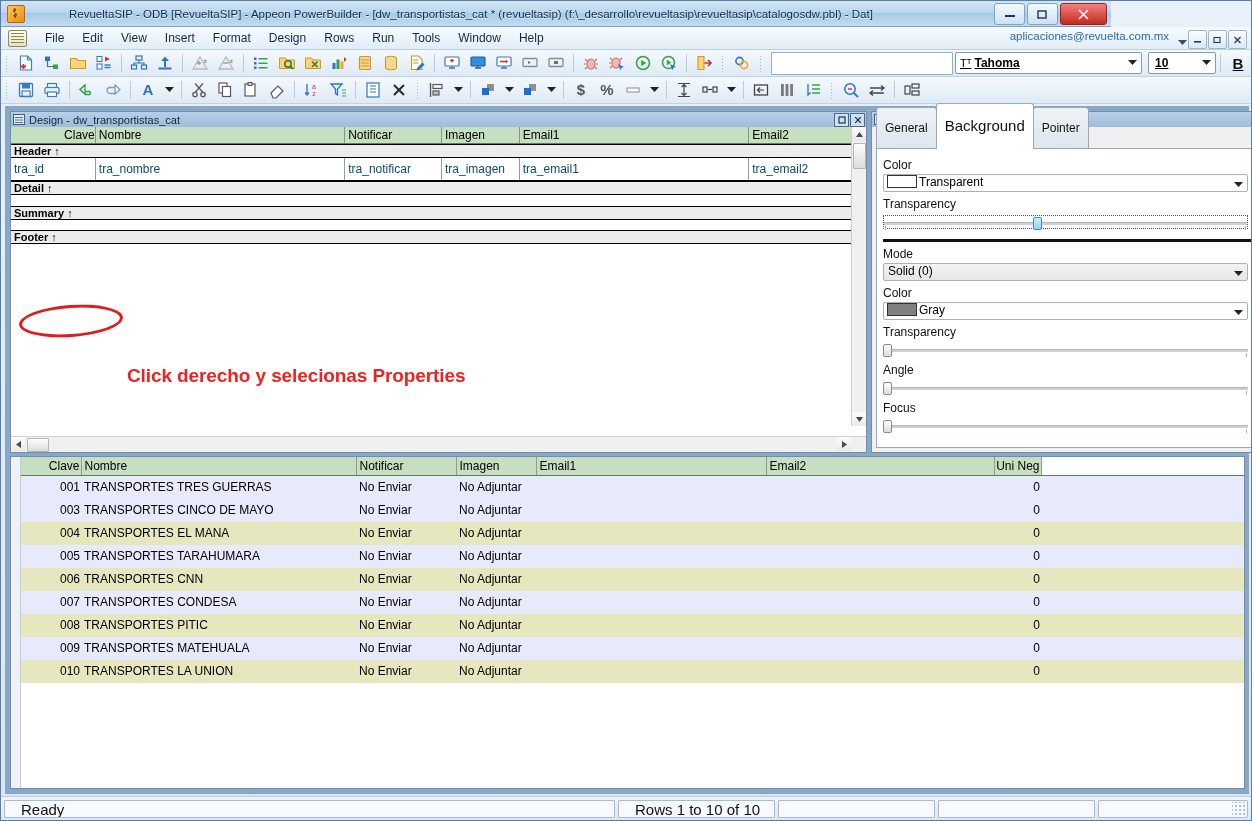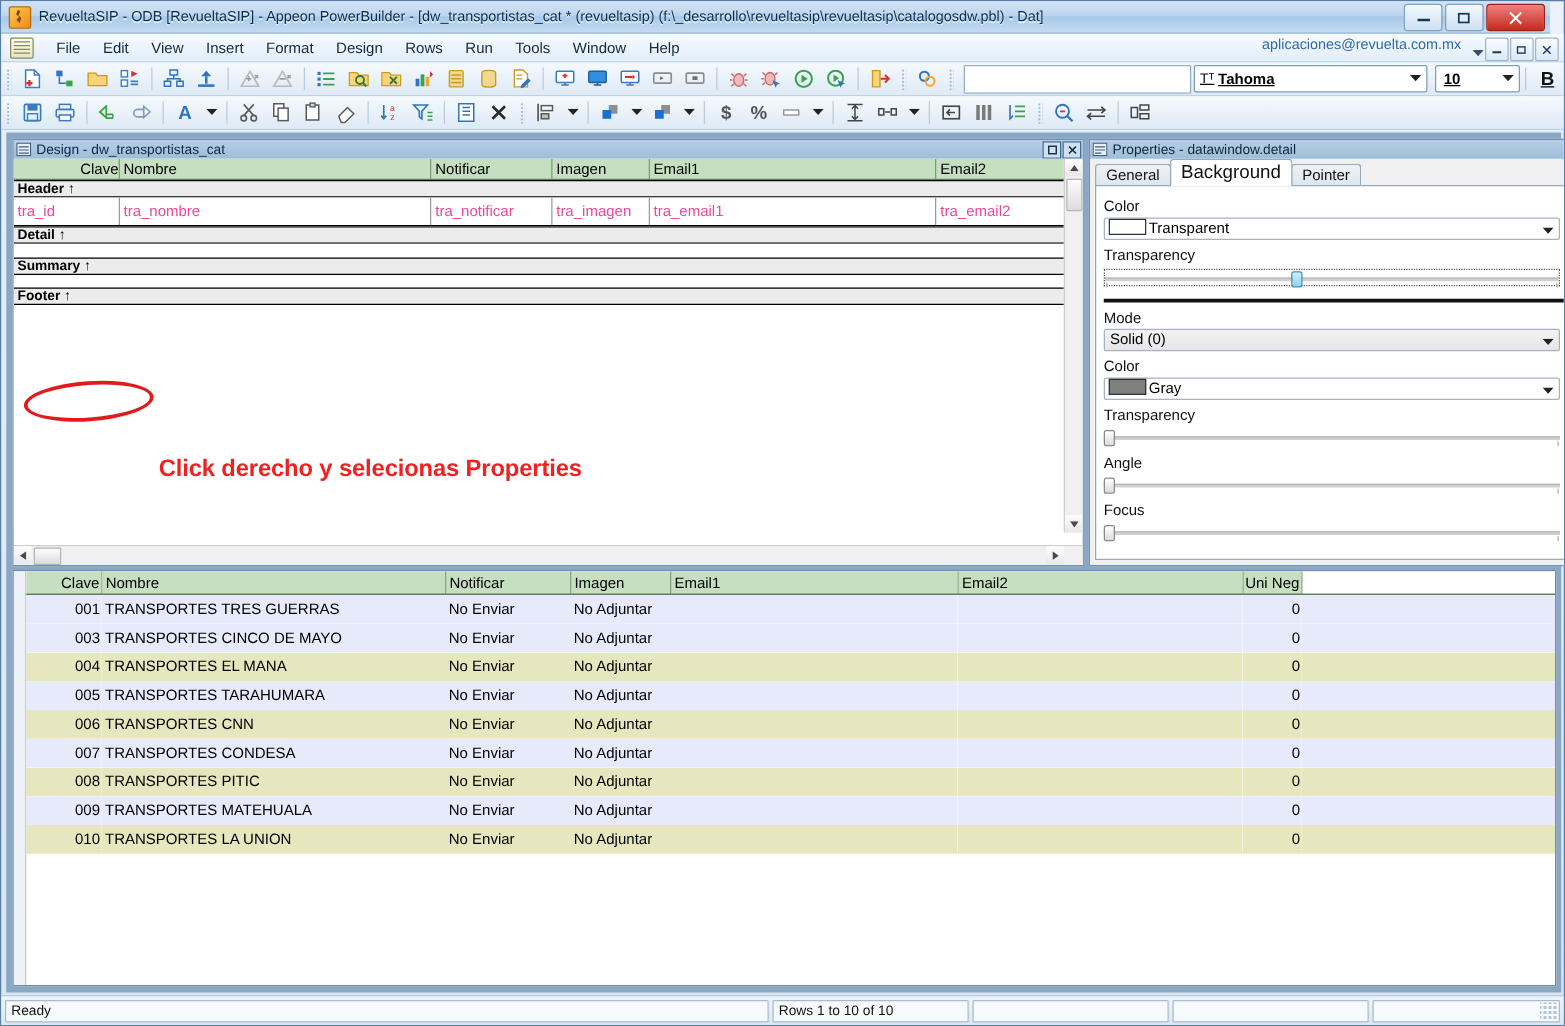--- a/index.html
+++ b/index.html
@@ -13,25 +13,26 @@
   #app{
     position:relative;width:1252px;height:821px;
     background:linear-gradient(180deg,#e9f1fa 0%,#d8e6f4 100%);
     border:1px solid #5a7fa6;
     box-sizing:border-box;
     overflow:hidden;
   }
 
   
   .titlebar{
-    position:absolute;left:0;top:0;width:1239px;height:26px;
+    position:absolute;left:0;top:0;width:1110px;height:26px;
     background:linear-gradient(180deg,#d3e4f5 0%,#bcd6ee 45%,#a8c9e8 50%,#c3dbf2 100%);
     border-bottom:1px solid #7ca3c8;
     display:flex;align-items:center;
     box-sizing:border-box;
+    gap:38px;
   }
   .app-ico{
     width:16px;height:16px;margin-left:6px;margin-right:6px;flex:0 0 auto;
     background:linear-gradient(135deg,#ffc94d,#f08a18);
     border:1px solid #b06a10;border-radius:2px;position:relative;
   }
   .app-ico:after{
     content:"";position:absolute;left:4px;top:2px;width:6px;height:11px;
     background:#7a4a06;clip-path:polygon(40% 0,70% 15%,45% 45%,85% 60%,60% 100%,20% 75%,55% 55%,15% 35%);
   }
@@ -157,21 +158,21 @@
     font-size:12px;color:#000;line-height:17px;padding-left:3px;white-space:nowrap;overflow:hidden;
   }
   .hdr-cell.r{text-align:right;padding-right:0;padding-left:0;}
   .bandlabel{
     height:14px;background:#ececec;border-top:1px solid #000;border-bottom:1px solid #000;
     font-size:11px;font-weight:bold;color:#000;line-height:13px;padding-left:3px;box-sizing:border-box;
   }
   .detail-band{height:23px;background:#fff;border-bottom:1px solid #000;}
   .det-cell{
     box-sizing:border-box;border-right:1px solid #9a9a9a;
-    font-size:12px;color:#ec4899;line-height:23px;padding-left:3px;white-space:nowrap;overflow:hidden;
+    font-size:12px;color:#0c4a6e;line-height:23px;padding-left:3px;white-space:nowrap;overflow:hidden;
   }
   .blank-band{height:11px;background:#fff;}
   .blank-band2{height:10px;background:#fff;}
 
   .d-vscroll{
     position:absolute;right:0;top:0;width:14px;bottom:26px;
     background:#f0f0f0;border-left:1px solid #cfcfcf;
   }
   .d-hscroll{
     position:absolute;left:0;right:0;bottom:0;height:15px;
@@ -200,21 +201,21 @@
   .prop-win{
     position:absolute;left:866px;top:5px;width:422px;height:342px;
     background:#f0f0f0;border:1px solid #6d8fb3;box-sizing:border-box;
   }
   .prop-body{position:absolute;left:0;top:15px;right:0;bottom:0;background:#f0f0f0;}
   .tabs{
     position:absolute;left:0;top:0;right:0;height:22px;display:flex;align-items:flex-end;
     padding-left:4px;box-sizing:border-box;
   }
   .tab{
-    height:17px;padding:0 8px;font-size:12px;color:#111;line-height:17px;
+    height:17px;padding:12px 8px;font-size:12px;color:#111;line-height:17px;
     background:linear-gradient(180deg,#eef2f6,#dce5ee);
     border:1px solid #97a9bb;border-bottom:none;border-radius:3px 3px 0 0;margin-right:-1px;
   }
   .tab.active{
     height:21px;line-height:20px;background:#fff;border-color:#97a9bb;z-index:2;position:relative;
     font-size:15px;
   }
   .tabpane{
     position:absolute;left:4px;top:21px;right:4px;bottom:4px;
     background:#fff;border:1px solid #97a9bb;box-sizing:border-box;overflow:hidden;
@@ -275,21 +276,21 @@
 
   
   .statusbar{
     position:absolute;left:0;bottom:0;width:1250px;height:24px;
     background:linear-gradient(180deg,#eef4fa,#dbe7f3);
     border-top:1px solid #b8cbdd;display:flex;align-items:center;gap:3px;
     padding:2px 3px;box-sizing:border-box;
   }
   .sbp{
     height:18px;border:1px solid #a9bccd;background:#f7fafd;border-radius:1px;
-    font-size:11px;color:#111;line-height:17px;padding-left:4px;box-sizing:border-box;
+    font-size:15px;color:#111;line-height:17px;padding-left:16px;box-sizing:border-box;
     white-space:nowrap;overflow:hidden;
   }
   .sbp.grow{flex:1 1 auto;}
   .gripdots{
     width:14px;height:14px;margin-left:auto;
     background-image:radial-gradient(#9ab2c8 40%,transparent 41%);
     background-size:4px 4px;background-position:right bottom;
     background-repeat:repeat;opacity:.75;
   }
 </style>

